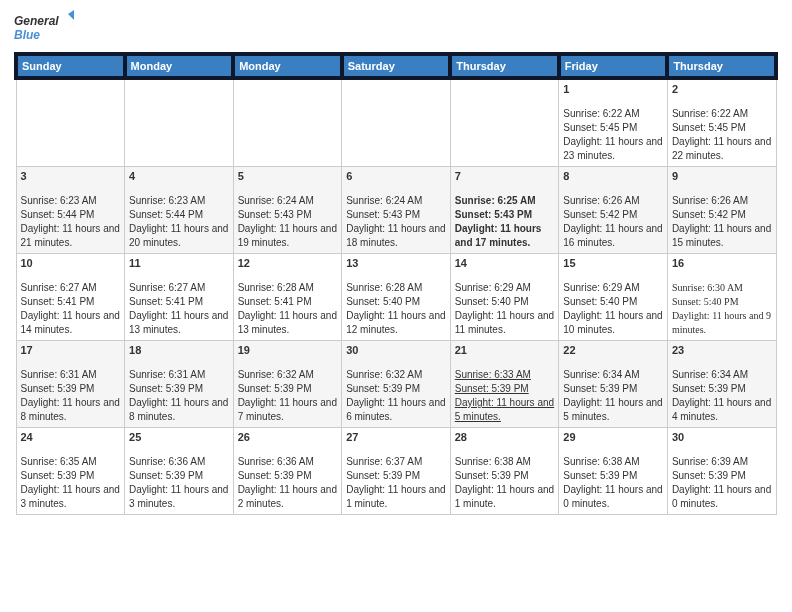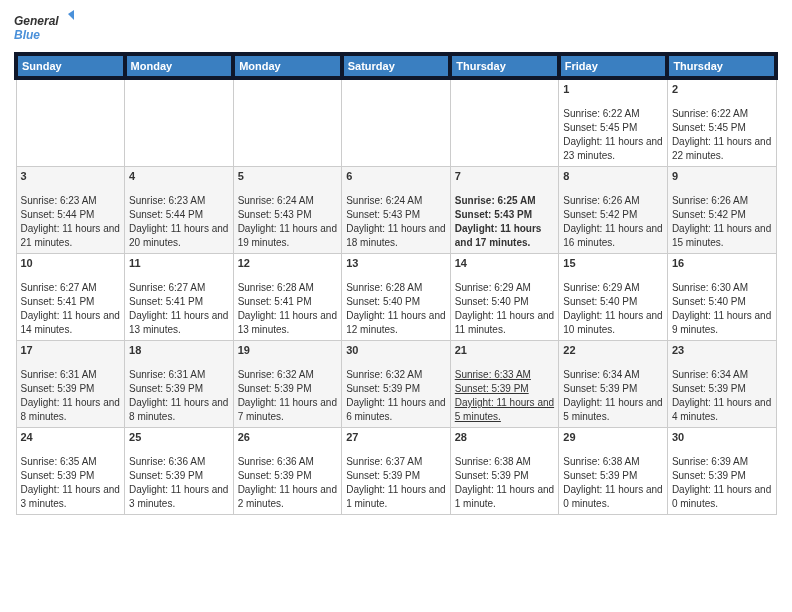--- a/index.html
+++ b/index.html
@@ -210,21 +210,21 @@
 Daylight: 11 hours and 11 minutes.</div>
           </td>
           <td>
             <span class="day-num">15</span>
             <div class="day-info" style="white-space: pre-line;">Sunrise: 6:29 AM
 Sunset: 5:40 PM
 Daylight: 11 hours and 10 minutes.</div>
           </td>
           <td>
             <span class="day-num">16</span>
-            <div class="day-info" style="white-space: pre-line;">Sunrise: 6:30 AM
+            <div class="day-info" style="white-space: pre-line; font-family: Liberation Serif, serif;">Sunrise: 6:30 AM
 Sunset: 5:40 PM
 Daylight: 11 hours and 9 minutes.</div>
           </td>
         </tr>
         <tr>
           <td>
             <span class="day-num">17</span>
             <div class="day-info" style="white-space: pre-line;">Sunrise: 6:31 AM
 Sunset: 5:39 PM
 Daylight: 11 hours and 8 minutes.</div>

